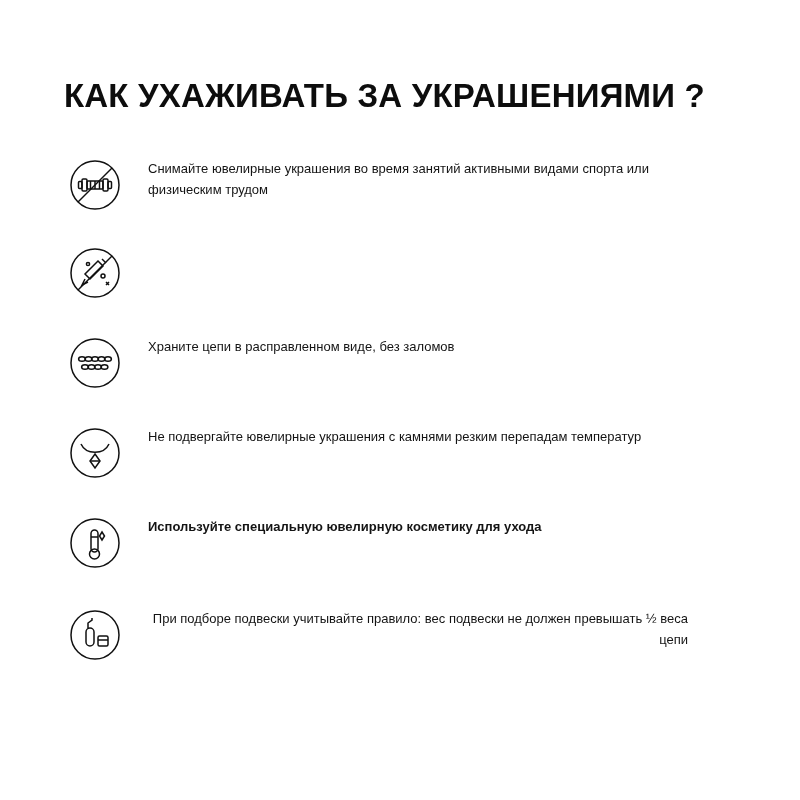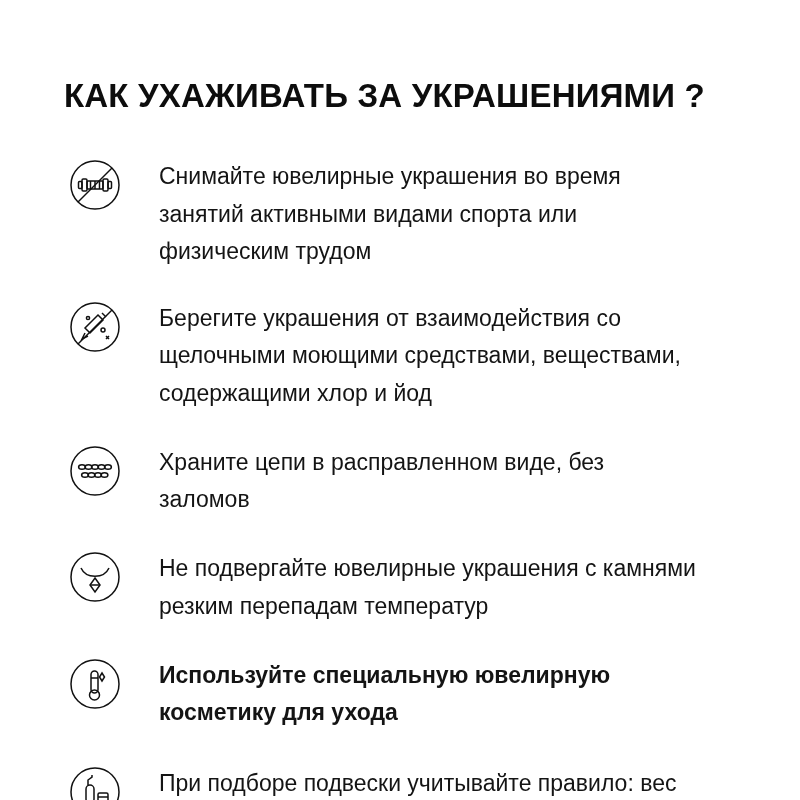--- a/index.html
+++ b/index.html
@@ -52,35 +52,34 @@
     margin-top: 2px;
   }
 
   .tip-icon svg {
     display: block;
     width: 62px;
     height: 62px;
   }
 
   .tip-text {
-    font-size: 23px;
+    font-size: 13px;
     line-height: 1.62;
     color: #141414;
     max-width: 540px;
     padding-top: 6px;
-    margin-left: 11px;
   }
 
   
   .tip.t0 { margin-top: 2px; }
   .tip.t1 { margin-top: 10px; }
   .tip.t2 { margin-top: 12px; }
   .tip.t3 { margin-top: 12px; }
   .tip.t4 { margin-top: 12px; font-weight: bold; }
-  .tip.t5 { margin-top: 14px; }
+  .tip.t5 { margin-top: 14px; text-align: right; }
 </style>
 </head>
 <body>
 
 <div class="page">
 
   <h1 class="title">КАК УХАЖИВАТЬ ЗА УКРАШЕНИЯМИ ?</h1>
 
   <div class="tips">
 
@@ -108,21 +107,20 @@
           <circle cx="31" cy="31" r="24"></circle>
           <path d="M34 19 l5 5 -13 13 -5 -5 z"></path>
           <path d="M21 37 l-3 6 6 -3"></path>
           <path d="M38 17 l4 4"></path>
           <circle cx="39" cy="34" r="2"></circle>
           <circle cx="24" cy="22" r="1.6"></circle>
           <path d="M42 40 l3 3 M45 40 l-3 3"></path>
           <line x1="14" y1="48" x2="48" y2="14"></line>
         </svg>
       </span>
-      <div class="tip-text">Берегите украшения от взаимодействия со щелочными моющими средствами, веществами, содержащими хлор и йод</div>
     </div>
 
     <div class="tip t2">
       <span class="tip-icon">
         <svg viewBox="0 0 62 62" fill="none" stroke="#111" stroke-width="1.5">
           <circle cx="31" cy="31" r="24"></circle>
           <ellipse cx="18" cy="27" rx="3.4" ry="2.3"></ellipse>
           <ellipse cx="24.5" cy="27" rx="3.4" ry="2.3"></ellipse>
           <ellipse cx="31" cy="27" rx="3.4" ry="2.3"></ellipse>
           <ellipse cx="37.5" cy="27" rx="3.4" ry="2.3"></ellipse>

